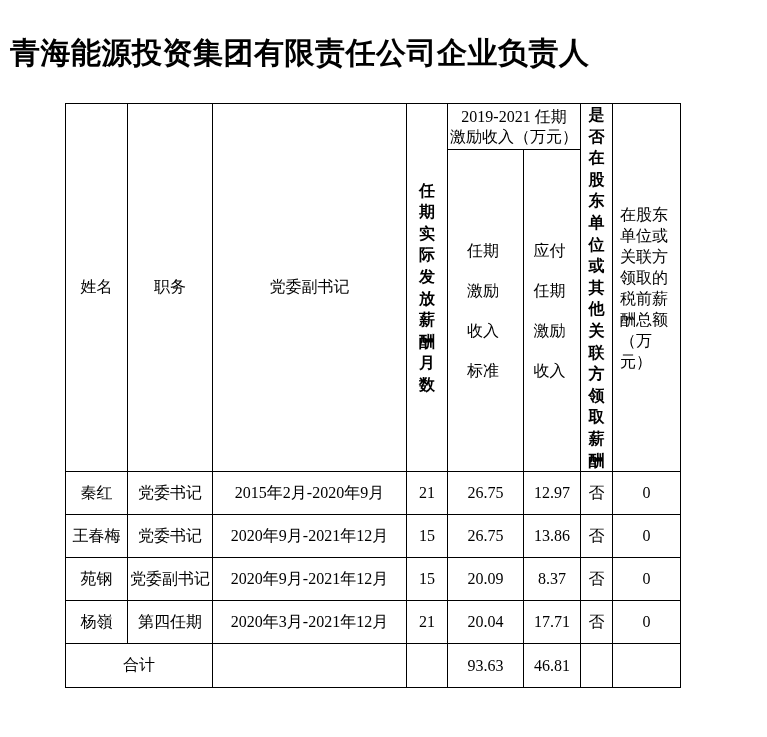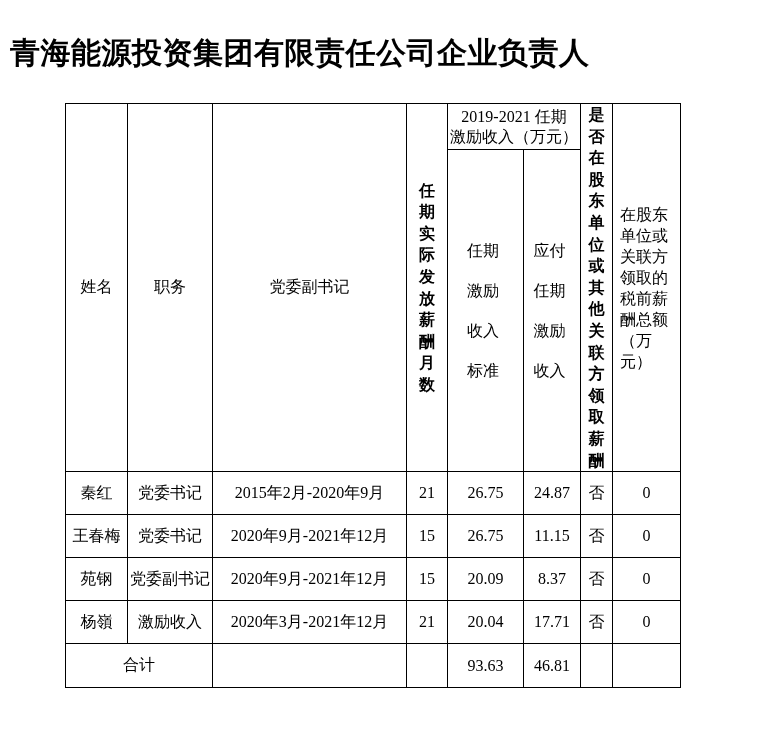--- a/index.html
+++ b/index.html
@@ -119,50 +119,50 @@
         <span class="two-char">应付任期激励收入</span>
       </td>
     </tr>
 
     <tr class="data-row">
       <td>秦红</td>
       <td>党委书记</td>
       <td>2015年2月-2020年9月</td>
       <td>21</td>
       <td>26.75</td>
-      <td>24.87</td>
+      <td>12.97</td>
       <td>否</td>
       <td>0</td>
     </tr>
 
     <tr class="data-row">
       <td>王春梅</td>
       <td>党委书记</td>
       <td>2020年9月-2021年12月</td>
       <td>15</td>
       <td>26.75</td>
-      <td>11.15</td>
+      <td>13.86</td>
       <td>否</td>
       <td>0</td>
     </tr>
 
     <tr class="data-row">
       <td>苑钢</td>
       <td>党委副书记</td>
       <td>2020年9月-2021年12月</td>
       <td>15</td>
       <td>20.09</td>
       <td>8.37</td>
       <td>否</td>
       <td>0</td>
     </tr>
 
     <tr class="data-row">
       <td>杨嶺</td>
-      <td>激励收入</td>
+      <td>第四任期</td>
       <td>2020年3月-2021年12月</td>
       <td>21</td>
       <td>20.04</td>
       <td>17.71</td>
       <td>否</td>
       <td>0</td>
     </tr>
 
     <tr class="total-row">
       <td colspan="2">合计</td>

